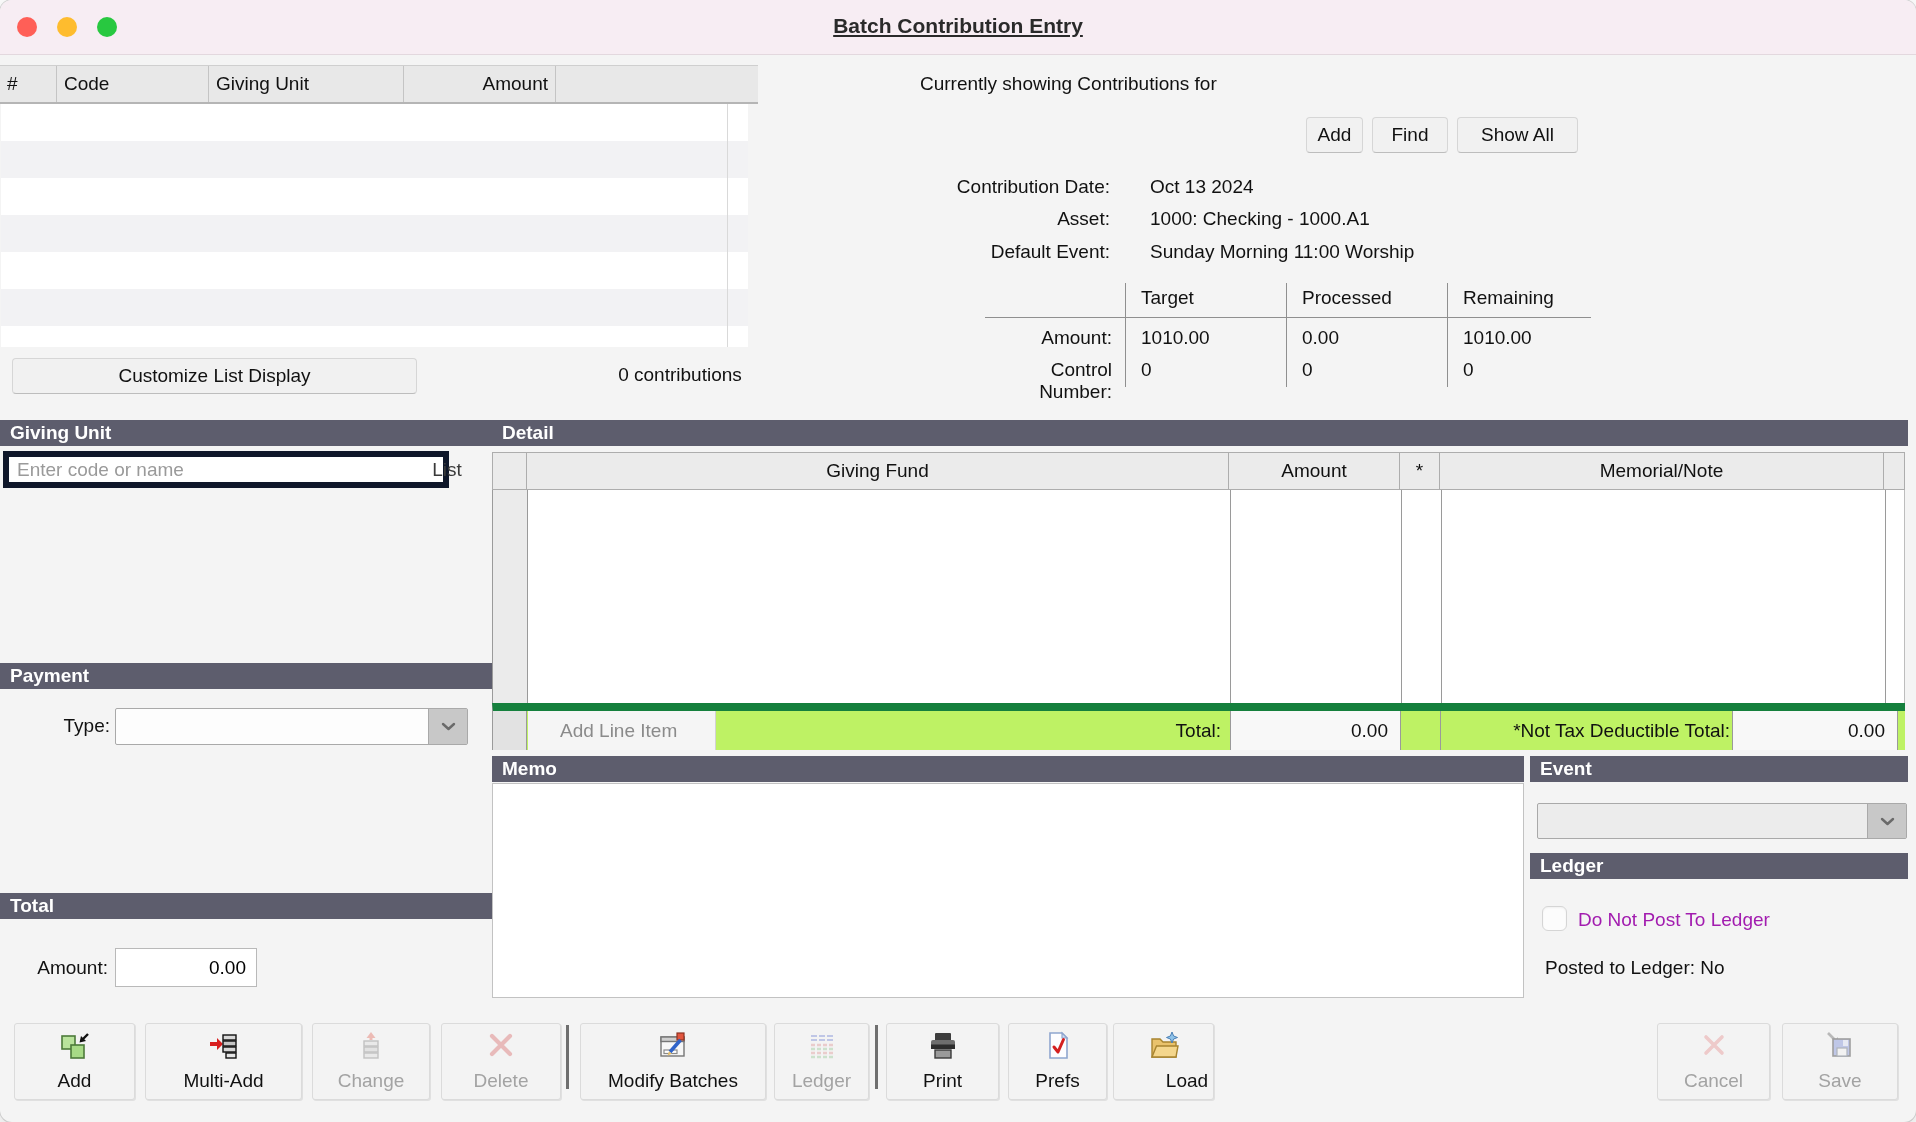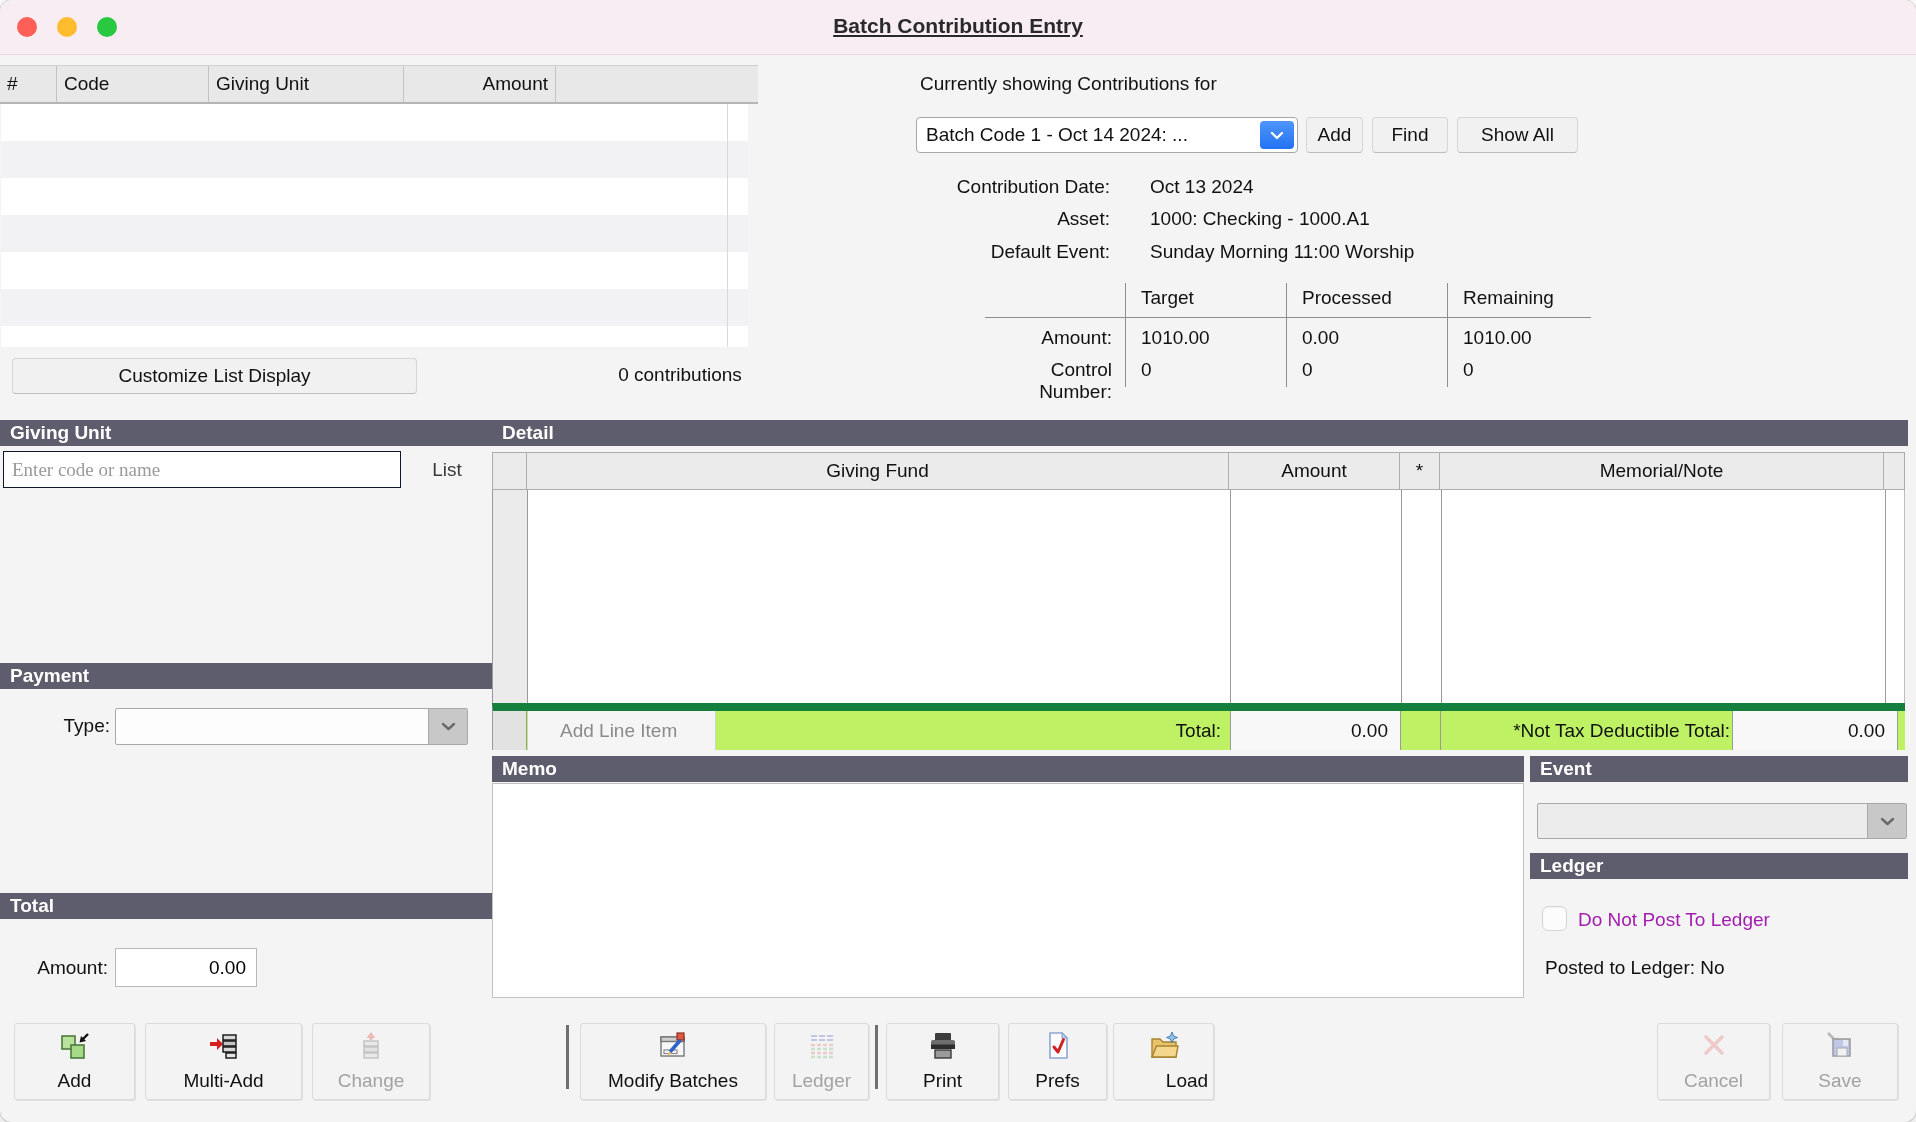--- a/index.html
+++ b/index.html
@@ -44,22 +44,22 @@
   .info-label{position:absolute;left:900px;width:210px;text-align:right;font-size:19px;color:#111;}
   .info-value{position:absolute;left:1122px;font-size:19px;color:#111;margin-left:28px;}
   .sum{position:absolute;left:985px;top:283px;width:606px;height:112px;font-size:19px;color:#111;}
   .sum .v{position:absolute;top:0;height:104px;width:1px;background:#8f8f8f;}
   .sum .h{position:absolute;left:0;top:34px;width:606px;height:1px;background:#8f8f8f;}
   .sum .hd{position:absolute;top:4px;}
   .sum .rl{position:absolute;left:0;width:127px;text-align:right;}
   .sum .val{position:absolute;}
   
   .gu-bar{left:0;top:420px;width:493px;}
-  .gu-input{position:absolute;left:3px;top:451px;width:398px;height:37px;border:1px solid #0f172a;box-sizing:border-box;
-            font-size:19px;padding:0 8px;font-family:Liberation Serif, serif;background:#fff;color:#111;}
+  .gu-input{position:absolute;left:3px;top:451px;width:446px;height:37px;border:6px solid #0f172a;box-sizing:border-box;
+            font-size:19px;padding:0 8px;font-family:Liberation Sans, sans-serif;background:#fff;color:#111;}
   .gu-input::placeholder{color:#9a9a9a;}
   .gu-list{position:absolute;left:418px;top:451px;width:58px;height:37px;display:flex;align-items:center;justify-content:center;
            font-size:19px;color:#3a3a3a;}
   
   .pay-bar{left:0;top:663px;width:493px;}
   .pay-type-label{position:absolute;left:0;top:715px;width:110px;text-align:right;font-size:19px;color:#111;}
   .pay-select{left:115px;top:708px;width:353px;height:37px;background:#fdfdfd;}
   .total-bar{left:0;top:893px;width:493px;}
   .total-amt-label{position:absolute;left:0;top:957px;width:108px;text-align:right;font-size:19px;color:#111;}
   .total-amt-box{position:absolute;left:115px;top:948px;width:142px;height:39px;background:#fff;border:1px solid #b9b9b9;
@@ -137,28 +137,20 @@
     <div class="lh-cell lh-gu">Giving Unit</div>
     <div class="lh-cell lh-amt">Amount</div>
     <div class="lh-cell lh-rest"></div>
   </div>
   <div class="list-body"></div>
   <div class="list-scroll-line"></div>
   <div class="btn-light customize">Customize List Display</div>
   <div class="count">0 contributions</div>
 
   <div class="bp-heading">Currently showing Contributions for</div>
-  <div class="batch-select">
-    <span>Batch Code 1 - Oct 14 2024: ...</span>
-    <span class="batch-chev">
-      <svg width="14" height="9" viewBox="0 0 14 9">
-          <path d="M2 2 L7 7 L12 2" stroke="#fff" stroke-width="2.4" fill="none" stroke-linecap="round" stroke-linejoin="round"></path>
-        </svg>
-    </span>
-  </div>
   <div class="btn-light bp-add">Add</div>
   <div class="btn-light bp-find">Find</div>
   <div class="btn-light bp-showall">Show All</div>
 
   <div class="info-label" style="top:176px">Contribution Date:</div>
   <div class="info-value" style="top:176px">Oct 13 2024</div>
   <div class="info-label" style="top:208px">Asset:</div>
   <div class="info-value" style="top:208px">1000: Checking - 1000.A1</div>
   <div class="info-label" style="top:241px">Default Event:</div>
   <div class="info-value" style="top:241px">Sunday Morning 11:00 Worship</div>
@@ -266,20 +258,26 @@
   <div class="tb tb-change disabled">
     <svg width="32" height="32" viewBox="0 0 32 32">
       <polygon points="16,2 20.5,8 11.5,8" fill="#e88f84"></polygon>
       <rect x="14.5" y="7" width="3" height="3" fill="#e88f84"></rect>
       <rect x="9" y="11" width="14" height="5" fill="#e2e2e2" stroke="#9a9a9a" stroke-width="1.4"></rect>
       <rect x="9" y="17" width="14" height="5" fill="#d5d5d5" stroke="#9a9a9a" stroke-width="1.4"></rect>
       <rect x="9" y="23" width="14" height="5" fill="#e2e2e2" stroke="#9a9a9a" stroke-width="1.4"></rect>
     </svg>
     <span>Change</span>
   </div>
+  <div class="tb tb-delete disabled">
+    <svg width="32" height="32" viewBox="0 0 32 32">
+      <path d="M7 6 L25 24 M25 6 L7 24" stroke="#e08c8c" stroke-width="4.2" stroke-linecap="round"></path>
+    </svg>
+    <span>Delete</span>
+  </div>
   <div class="tdiv tdiv1"></div>
   <div class="tb tb-modify">
     <svg width="32" height="32" viewBox="0 0 32 32">
       <rect x="4" y="7" width="23" height="19" fill="#f7f7f7" stroke="#767676" stroke-width="1.4"></rect>
       <rect x="4" y="7" width="23" height="4.5" fill="#cfcfcf" stroke="#767676" stroke-width="1.4"></rect>
       <rect x="20" y="3" width="7" height="7" fill="#e2553e" stroke="#8e3322" stroke-width="1.2"></rect>
       <rect x="7" y="20" width="13" height="3.5" fill="#ffffff" stroke="#8a8a8a" stroke-width="1.2"></rect>
       <path d="M23.5 10 L13 22" stroke="#2f63c9" stroke-width="3.6"></path>
       <polygon points="10.5,25.5 14.8,23.8 12,21.2" fill="#e8c06a"></polygon>
     </svg>

